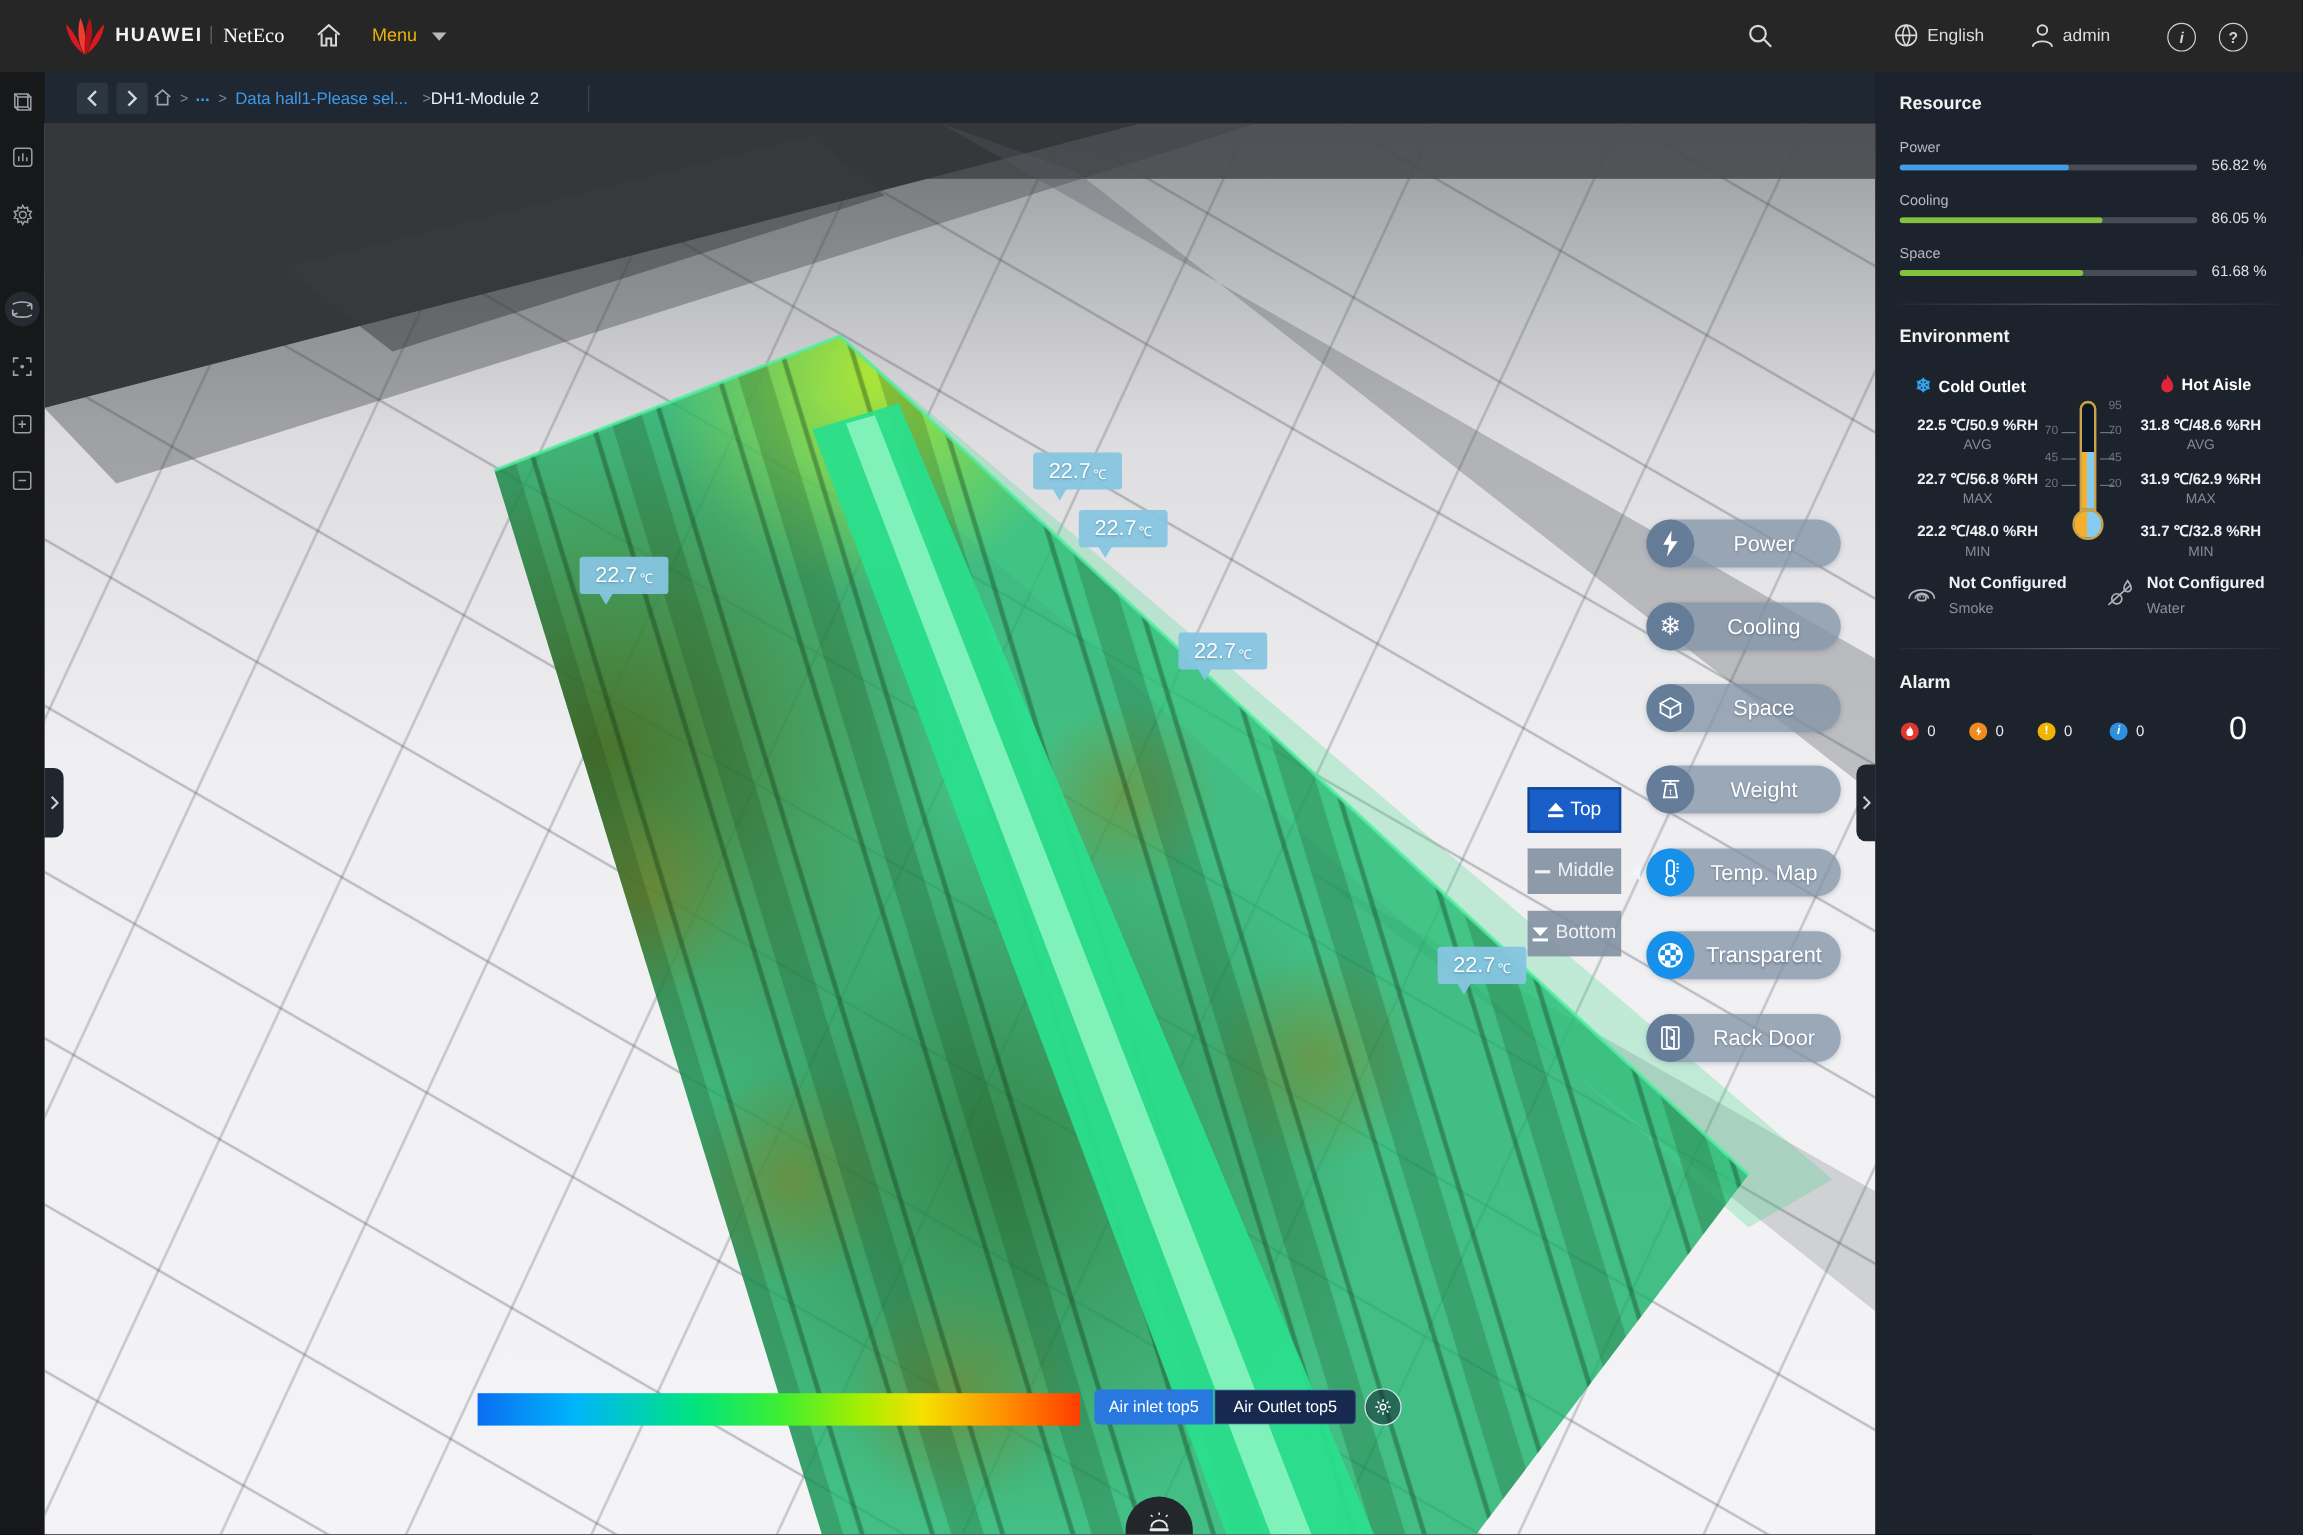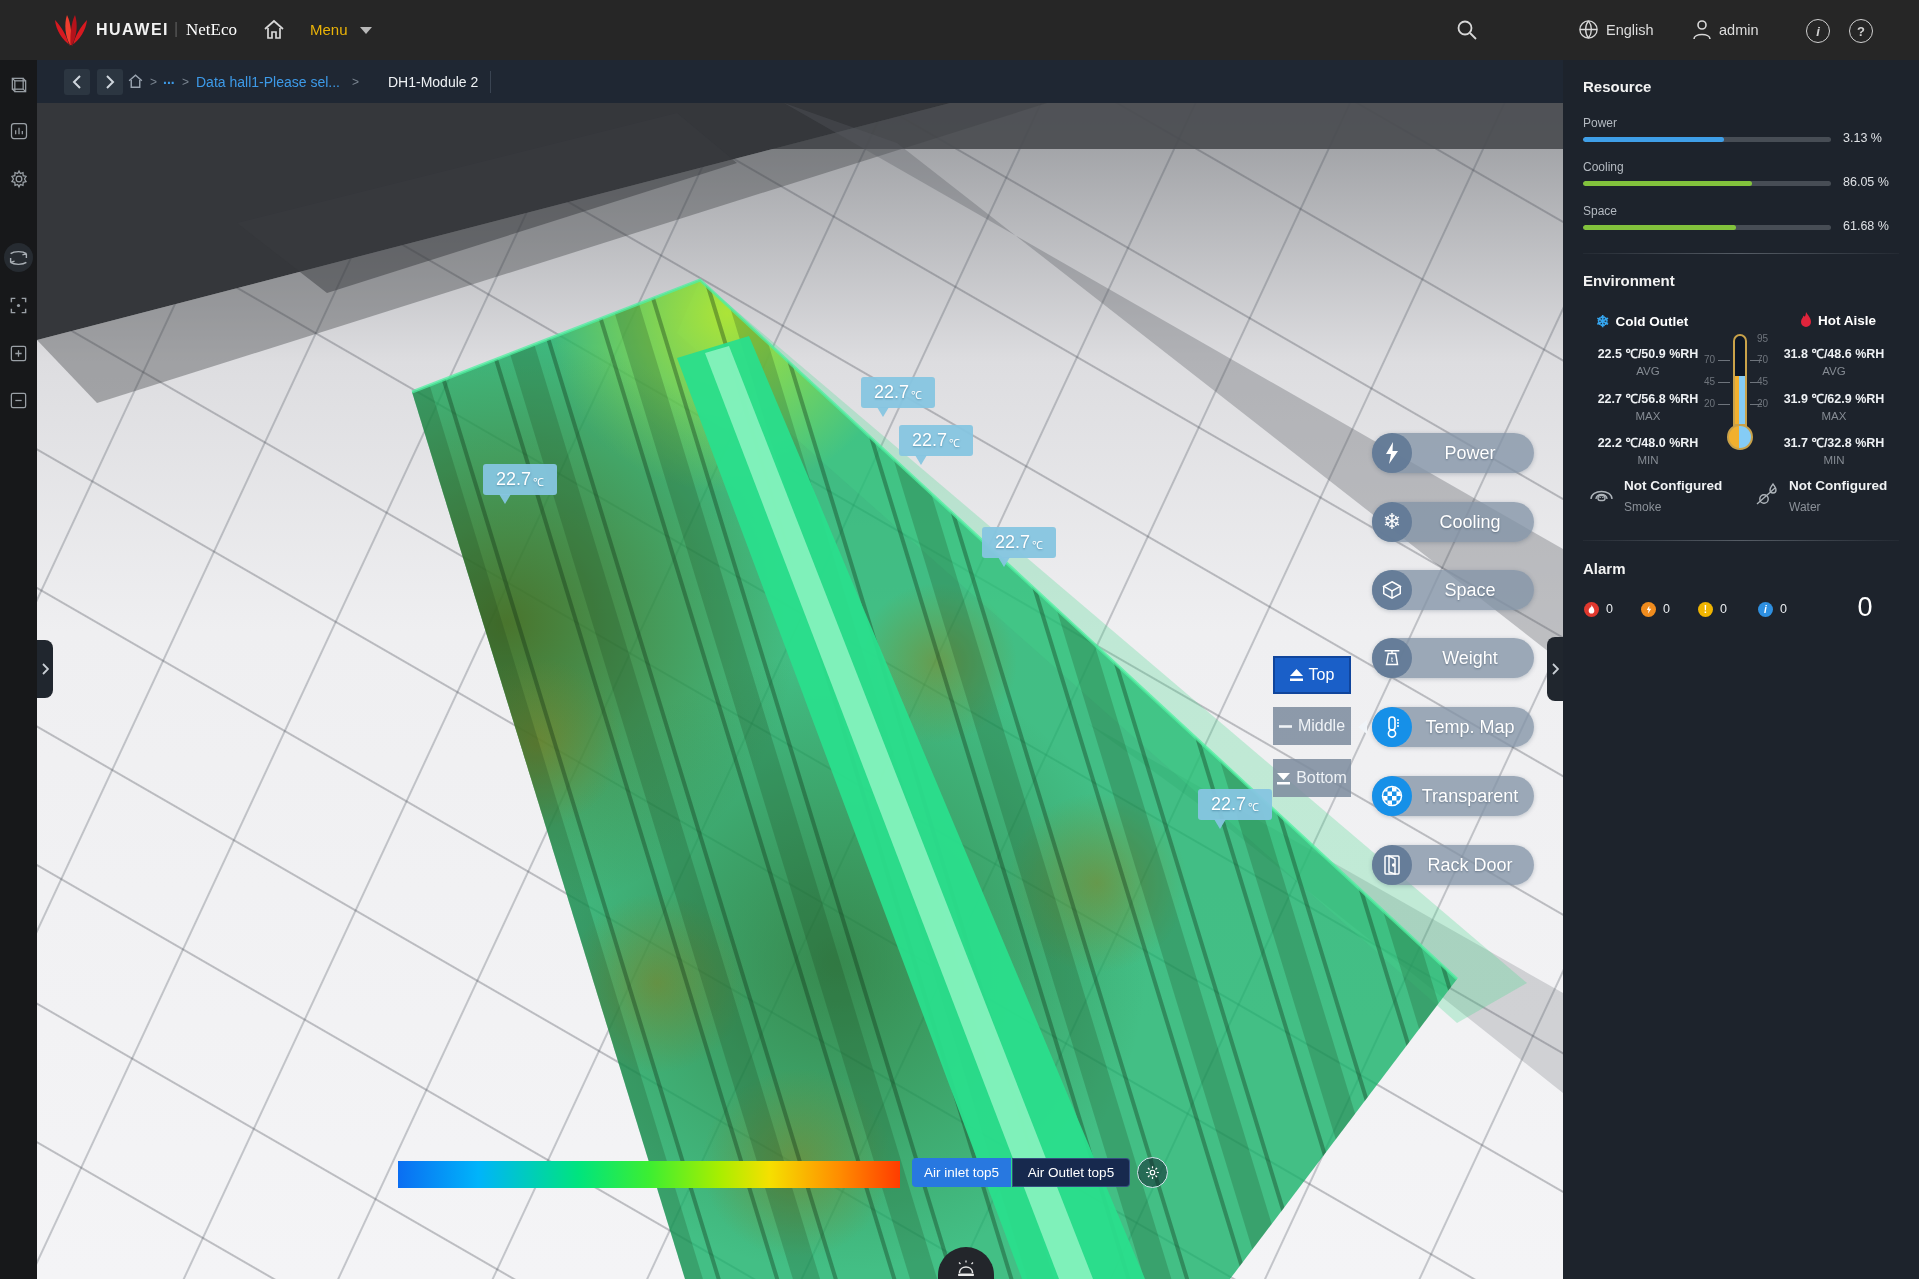--- a/index.html
+++ b/index.html
@@ -139,21 +139,21 @@
     <svg width="17" height="17" viewBox="0 0 24 24" fill="none" stroke="#9aa4b0" stroke-width="2">
       <path d="M3 11 L12 3 L21 11"></path>
         <path d="M6 10 V20 H18 V10"></path>
     </svg>
   </span>
   <span class="abs bc-sep" style="left:150px;top:75px">&gt;</span>
   <span class="abs bc-blue" style="left:163px;top:71px;font-weight:bold">...</span>
   <span class="abs bc-sep" style="left:182px;top:75px">&gt;</span>
   <span class="abs bc-blue" style="left:196px;top:74px">Data hall1-Please sel...</span>
   <span class="abs bc-sep" style="left:352px;top:75px">&gt;</span>
-  <span class="abs bc-white" style="left:388px;top:74px">DH1-Module 2</span>
+  <span class="abs bc-white" style="left:359px;top:74px">DH1-Module 2</span>
   <span class="abs vdiv" style="left:490px;top:71px"></span>
 
   <div class="abs sidebar"></div>
   <span class="abs sb-ic" style="top:74px">
     <svg width="20" height="20" viewBox="0 0 24 24" fill="none" stroke="#9aa0a6" stroke-width="1.5">
       <rect x="7" y="7" width="13" height="13"></rect>
         <rect x="4" y="4" width="13" height="13"></rect>
       <path d="M4 4 L7 7 M17 4 L20 7 M4 17 L7 20 M17 17 L20 20"></path>
     </svg>
   </span>
@@ -423,21 +423,21 @@
   </div>
 
   <div class="abs panel"></div>
 
   <span class="abs sec-title" style="left:1583px;top:78px">Resource</span>
 
   <span class="abs res-label" style="left:1583px;top:116px">Power</span>
   <div class="abs track" style="left:1583px;top:137px;width:248px">
     <div class="fill" style="width: 56.82%; background: rgb(63, 159, 232);"></div>
   </div>
-  <span class="abs res-val" style="left:1843px;top:131px">3.13 %</span>
+  <span class="abs res-val" style="left:1843px;top:131px">56.82 %</span>
 
   <span class="abs res-label" style="left:1583px;top:160px">Cooling</span>
   <div class="abs track" style="left:1583px;top:181px;width:248px">
     <div class="fill" style="width: 68.16%; background: rgb(130, 194, 60);"></div>
   </div>
   <span class="abs res-val" style="left:1843px;top:175px">86.05 %</span>
 
   <span class="abs res-label" style="left:1583px;top:204px">Space</span>
   <div class="abs track" style="left:1583px;top:225px;width:248px">
     <div class="fill" style="width: 61.68%; background: rgb(130, 194, 60);"></div>

